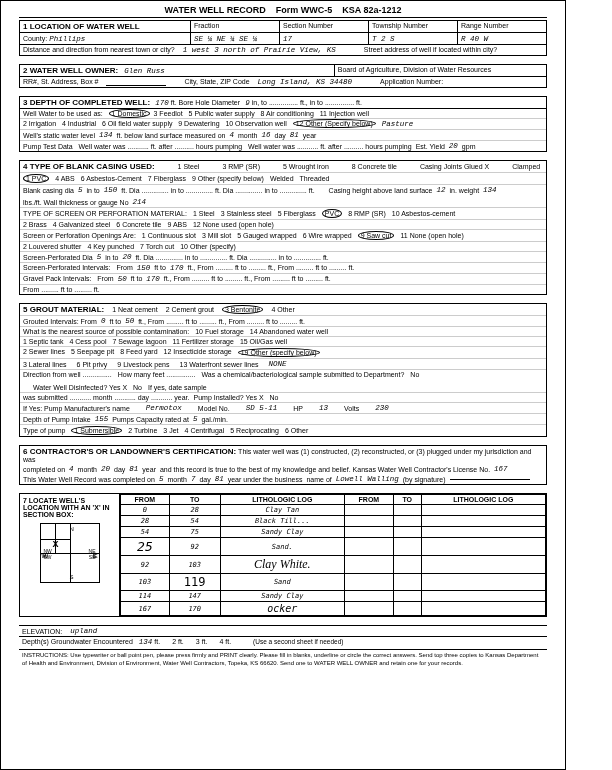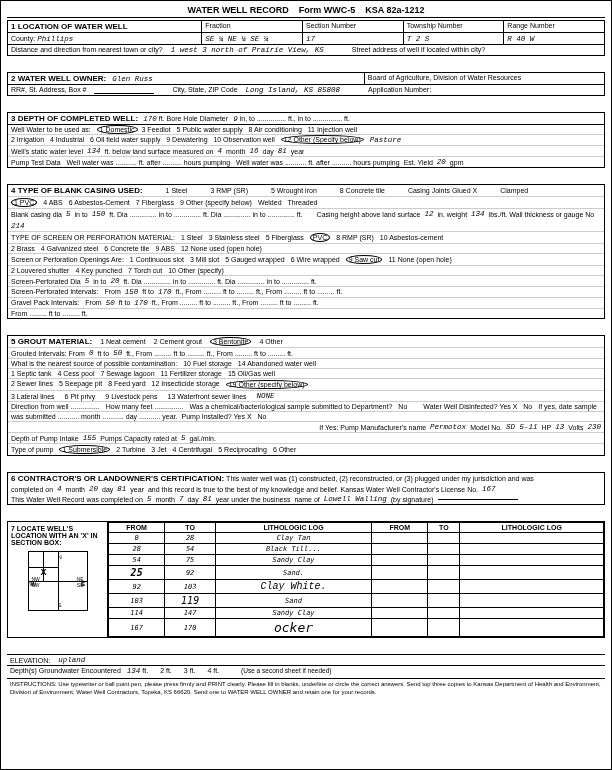--- a/index.html
+++ b/index.html
@@ -5,36 +5,36 @@
     * { margin: 0; padding: 0; box-sizing: border-box; }
     body {
       font-family: Arial, sans-serif;
       font-size: 7.5px;
       background: #fff;
       width: 612px;
       min-height: 770px;
       color: #000;
     }
     .page {
-      width: 612px;
+      width: 566px;
       min-height: 770px;
-      padding: 4px 6px;
+      padding: 4px 18px;
       border: 1px solid #000;
     }
     .title-row {
       text-align: center;
       font-weight: bold;
       font-size: 9px;
       border-bottom: 1px solid #000;
       padding-bottom: 2px;
       margin-bottom: 2px;
     }
     .section {
       border: 1px solid #000;
-      margin-bottom: 16px;
+      margin-bottom: 8px;
     }
     .handwritten {
       font-family: 'Courier New', monospace;
       font-style: italic;
       font-size: 7.5px;
     }
     .circled {
       border: 1px solid #000;
       border-radius: 50%;
       padding: 0 2px;
@@ -144,21 +144,21 @@
         <span class="handwritten" style="margin-left:4px;">Glen Russ</span>
       </div>
       <div style="flex:2; padding:1px 3px; font-size:7px;">
         <span>Board of Agriculture, Division of Water Resources</span>
       </div>
     </div>
     <div style="display:flex; padding:1px 3px; gap:8px;">
       <span style="font-size:7px;">RR#, St. Address, Box #</span>
       <span class="handwritten" style="border-bottom:1px solid #000; min-width:60px;"></span>
       <span style="font-size:7px; margin-left:10px;">City, State, ZIP Code</span>
-      <span class="handwritten">Long Island, KS  85808</span>
+      <span class="handwritten">Long Island, KS  34480</span>
       <span style="font-size:7px; margin-left:20px;">Application Number:</span>
     </div>
   </div>
 
   <div class="section">
     <div style="padding:1px 3px; border-bottom:1px solid #000;">
       <span class="section-num">3 DEPTH OF COMPLETED WELL:</span>
       <span class="handwritten" style="margin-left:3px;">170</span>
       <span style="font-size:7px;">ft. Bore Hole Diameter</span>
       <span class="handwritten" style="margin-left:3px;">9</span>
@@ -335,21 +335,21 @@
       <span>How many feet ...............</span>
       <span>Was a chemical/bacteriological sample submitted to Department?</span>
       <span>No</span>
       <span style="margin-left:10px;">Water Well Disinfected? Yes X &nbsp; No</span>
       <span>If yes, date sample</span>
     </div>
     <div style="padding:1px 3px; border-bottom:1px solid #ccc; font-size:7px; display:flex; gap:4px; flex-wrap:wrap; align-items:center;">
       <span>was submitted ........... month ........... day ........... year.</span>
       <span>Pump Installed? Yes X &nbsp; No</span>
     </div>
-    <div style="padding:1px 3px; border-bottom:1px solid #ccc; font-size:7px; display:flex; gap:4px; flex-wrap:wrap; align-items:center;justify-content:flex-end;">
+    <div style="padding:1px 3px; border-bottom:1px solid #ccc; font-size:7px; display:flex; gap:16px; flex-wrap:wrap; align-items:center;">
       <span>If Yes: Pump Manufacturer's name</span>
       <span class="handwritten">Permotox</span>
       <span>Model No.</span>
       <span class="handwritten">SD 5-11</span>
       <span>HP</span>
       <span class="handwritten">13</span>
       <span>Volts</span>
       <span class="handwritten">230</span>
     </div>
     <div style="padding:1px 3px; border-bottom:1px solid #ccc; font-size:7px; display:flex; gap:4px; flex-wrap:wrap; align-items:center;">
@@ -460,55 +460,55 @@
   </tr>
               <tr>
     <td style="font-style:italic; font-family:monospace; font-size:7px;">54</td>
     <td style="font-style:italic; font-family:monospace; font-size:7px;">75</td>
     <td colspan="2" style="font-style:italic; font-family:monospace; font-size:7px;">Sandy Clay</td>
     <td></td>
                 <td></td>
                 <td colspan="2"></td>
   </tr>
               <tr>
-    <td style="font-style:italic; font-family:monospace; font-size:10px;font-weight:bold;">25</td>
+    <td style="font-style:italic; font-family:monospace; font-size:13px;">25</td>
     <td style="font-style:italic; font-family:monospace; font-size:7px;">92</td>
     <td colspan="2" style="font-style:italic; font-family:monospace; font-size:7px;">Sand.</td>
     <td></td>
                 <td></td>
                 <td colspan="2"></td>
   </tr>
               <tr>
     <td style="font-style:italic; font-family:monospace; font-size:7px;">92</td>
     <td style="font-style:italic; font-family:monospace; font-size:7px;">103</td>
-    <td colspan="2" style="font-style:italic; font-family:Liberation Mono, monospace; font-size:10px;">Clay White.</td>
+    <td colspan="2" style="font-style:italic; font-family:Liberation Serif, serif; font-size:12px;">Clay White.</td>
     <td></td>
                 <td></td>
                 <td colspan="2"></td>
   </tr>
               <tr>
     <td style="font-style:italic; font-family:monospace; font-size:7px;">103</td>
-    <td style="font-style:italic; font-family:monospace; font-size:10px;">119</td>
+    <td style="font-family:monospace; font-size:12px;">119</td>
     <td colspan="2" style="font-style:italic; font-family:monospace; font-size:7px;">Sand</td>
     <td></td>
                 <td></td>
                 <td colspan="2"></td>
   </tr>
               <tr>
     <td style="font-style:italic; font-family:monospace; font-size:7px;">114</td>
     <td style="font-style:italic; font-family:monospace; font-size:7px;">147</td>
     <td colspan="2" style="font-style:italic; font-family:monospace; font-size:7px;">Sandy Clay</td>
     <td></td>
                 <td></td>
                 <td colspan="2"></td>
   </tr>
               <tr>
     <td style="font-style:italic; font-family:monospace; font-size:7px;">167</td>
     <td style="font-style:italic; font-family:monospace; font-size:7px;">170</td>
-    <td colspan="2" style="font-style:italic; font-family:monospace; font-size:13px;">ocker</td>
+    <td colspan="2" style="font-style:italic; font-family:monospace; font-size:10px;">ocker</td>
     <td></td>
                 <td></td>
                 <td colspan="2"></td>
   </tr>
             </tbody>
         </table>
       </div>
     </div>
   </div>
 

